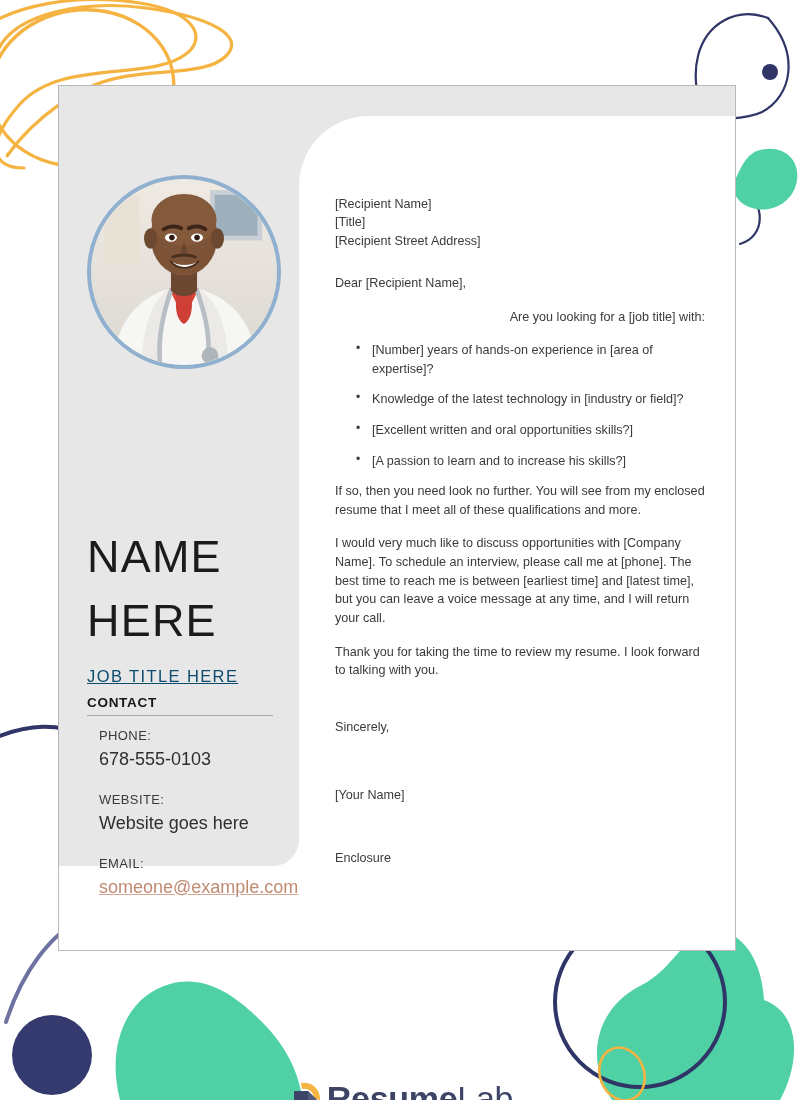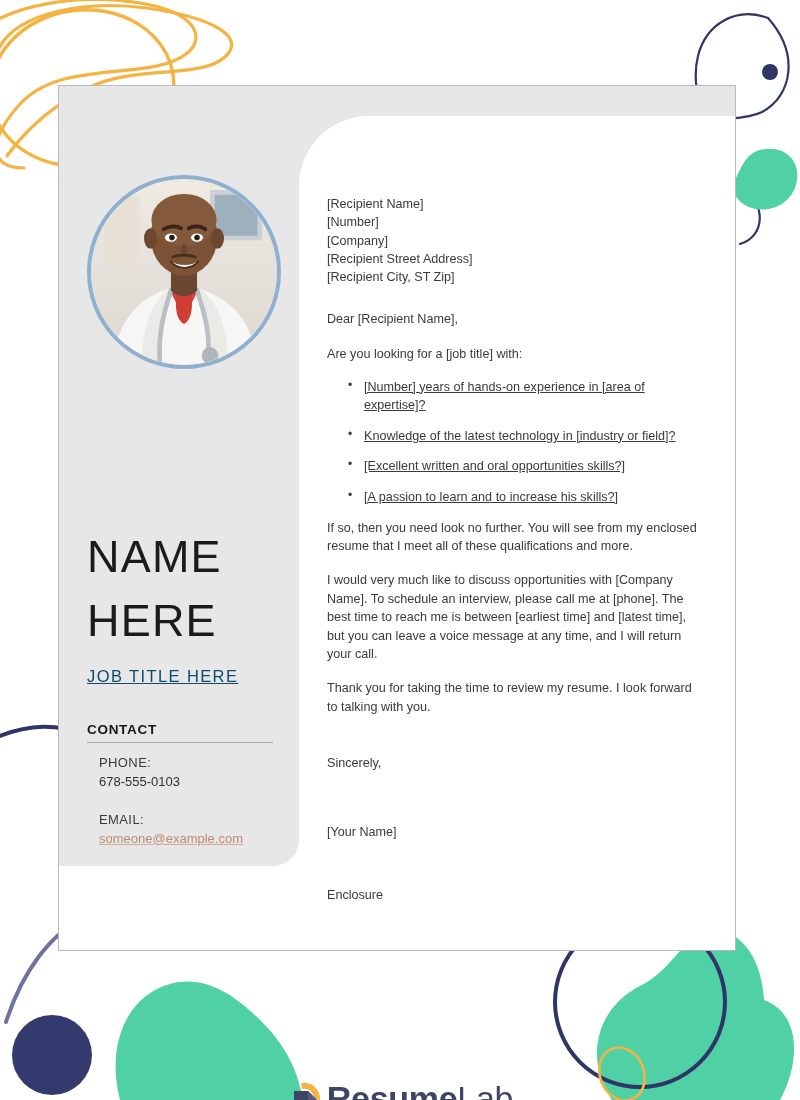--- a/index.html
+++ b/index.html
@@ -113,21 +113,21 @@
     letter-spacing: 1.4px;
     font-weight: 400;
     color: #0c4a6e;
     white-space: nowrap;
     text-decoration: underline;
   }
 
   .contact-block {
     position: absolute;
     left: 28px;
-    top: 636px;
+    top: 609px;
     width: 186px;
     z-index: 4;
   }
   .contact-heading {
     font-size: 13.5px;
     font-weight: 700;
     letter-spacing: 0.7px;
     color: #161616;
     padding-bottom: 5px;
   }
@@ -138,58 +138,57 @@
     margin-bottom: 11px;
   }
   .contact-group { margin-bottom: 19px; margin-left: 12px; }
   .contact-label {
     font-size: 13px;
     letter-spacing: 0.4px;
     color: #3a3a3a;
     line-height: 1.45;
   }
   .contact-value {
-    font-size: 13px;
+    font-size: 18px;
     color: #2f2f2f;
     line-height: 1.45;
   }
   .contact-value.link {
     color: #c08a72;
     text-decoration: underline;
     text-decoration-color: #d3a894;
   }
 
   
   .letter-body {
     position: absolute;
-    left: 268px;
+    left: 276px;
     top: 109px;
     width: 370px;
     z-index: 4;
     color: #3a3a3a;
     font-size: 12.6px;
     line-height: 1.48;
   }
   .address-block { margin-bottom: 24px; }
   .address-block .addr-line { line-height: 1.45; }
 
   .letter-body p { margin-bottom: 15px; }
   .letter-body p.salutation { margin-bottom: 16px; }
-  .letter-body p.intro { margin-bottom: 14px; }
+  .letter-body p.intro { margin-bottom: 14px; text-align: right; }
 
   ul.qualifications {
     margin: 0 0 12px 0;
     padding-left: 37px;
     list-style: none;
   }
   ul.qualifications li {
     position: relative;
     margin-bottom: 12px;
     line-height: 1.48;
-    text-decoration: underline;
   }
   ul.qualifications li::before {
     content: "\2022";
     position: absolute;
     left: -16px;
     top: -1px;
     font-size: 12px;
     color: #3a3a3a;
   }
 
@@ -321,35 +320,37 @@
 
   <div class="contact-block">
     <div class="contact-heading">CONTACT</div>
     <div class="contact-rule"></div>
 
     <div class="contact-group">
       <div class="contact-label">PHONE:</div>
       <div class="contact-value">678-555-0103</div>
     </div>
 
+    <div class="contact-group">
+      <div class="contact-label">WEBSITE:</div>
+      <div class="contact-value">Website goes here</div>
+    </div>
 
     <div class="contact-group">
       <div class="contact-label">EMAIL:</div>
       <div class="contact-value link">someone@example.com</div>
     </div>
   </div>
 
   <div class="letter-body">
 
     <div class="address-block">
       <div class="addr-line">[Recipient Name]</div>
-      <div class="addr-line">[Number]</div>
-      <div class="addr-line">[Company]</div>
+      <div class="addr-line">[Title]</div>
       <div class="addr-line">[Recipient Street Address]</div>
-      <div class="addr-line">[Recipient City, ST Zip]</div>
     </div>
 
     <p class="salutation">Dear [Recipient Name],</p>
     <p class="intro">Are you looking for a [job title] with:</p>
 
     <ul class="qualifications">
       <li>[Number] years of hands-on experience in [area of expertise]?</li>
       <li>Knowledge of the latest technology in [industry or field]?</li>
       <li>[Excellent written and oral opportunities skills?]</li>
       <li>[A passion to learn and to increase his skills?]</li>

